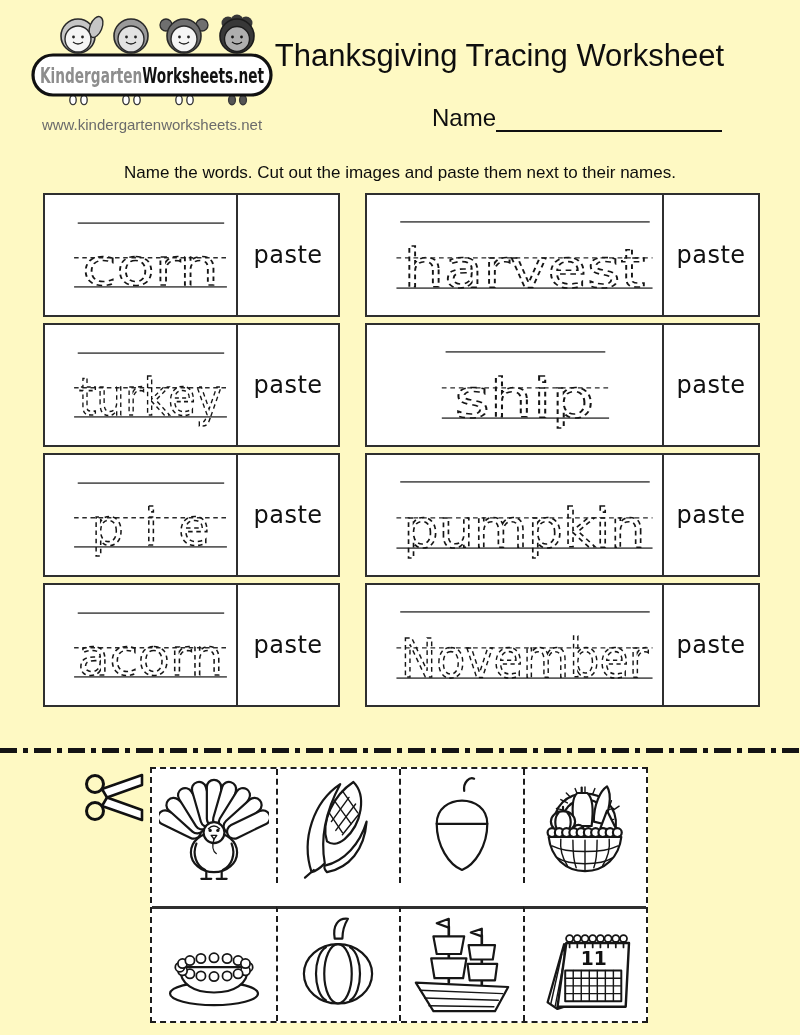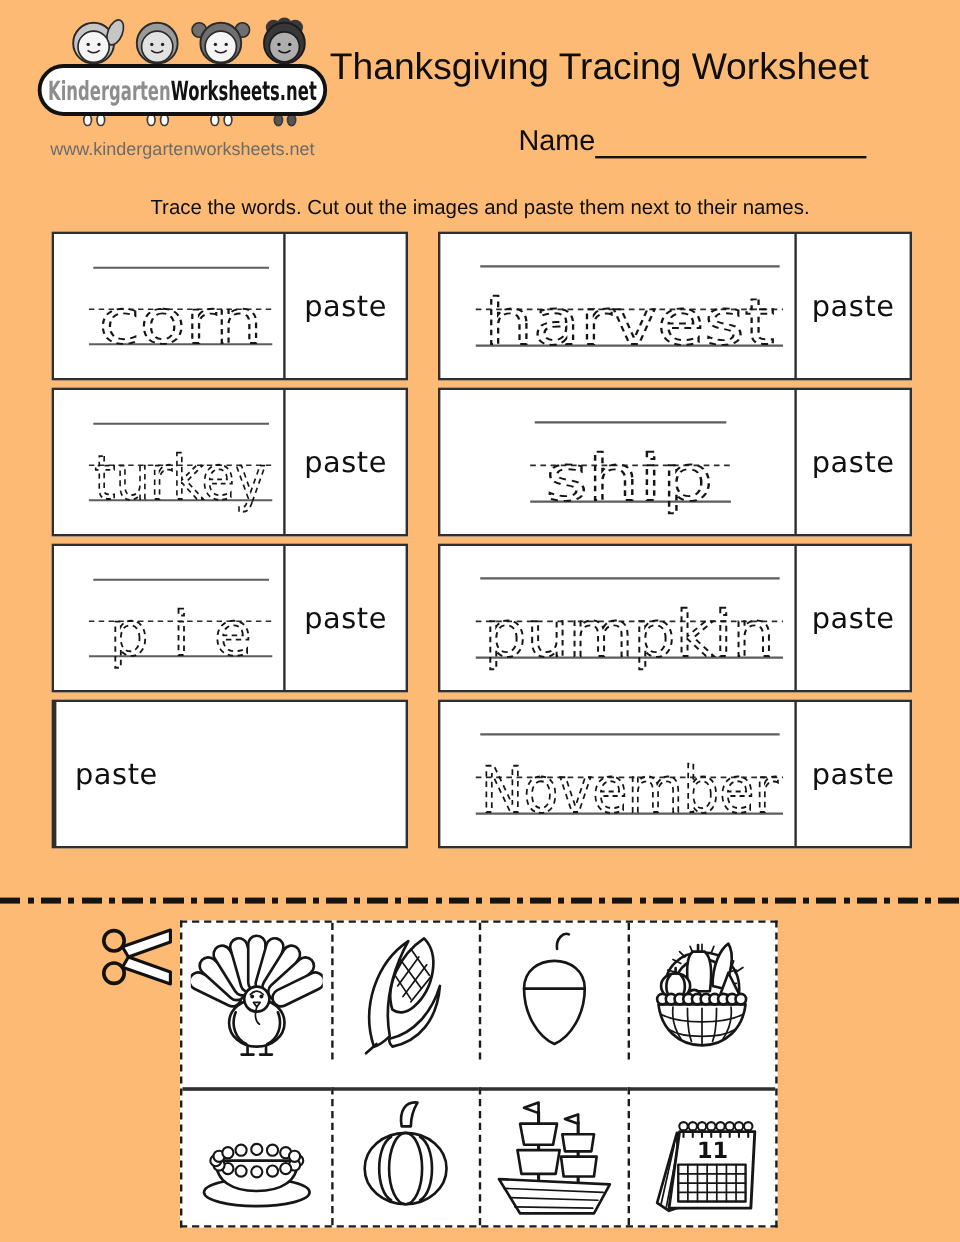--- a/index.html
+++ b/index.html
@@ -1,16 +1,16 @@
 <!DOCTYPE html>
 <html><head>
 <meta charset="utf-8">
 <style>
   html,body{margin:0;padding:0;background:#fff;}
-  #page{position:relative;width:800px;height:1035px;background:#fdba74;
+  #page{position:relative;width:800px;height:1035px;background:#fef9c3;
         font-family:"DejaVu Sans",sans-serif;color:#1a1a1a;overflow:hidden;margin:0 auto;}
 
   
   .logo{position:absolute;left:28px;top:10px;width:248px;height:104px;}
   .site-url{position:absolute;left:24px;top:116px;width:256px;text-align:center;
             font-size:15px;color:#6b6b6b;font-family:"Liberation Sans",sans-serif;}
   .title{position:absolute;left:250px;top:38px;width:474px;text-align:right;
          font-size:31px;font-weight:400;color:#0e0e0e;font-family:"Liberation Sans",sans-serif;}
   .name-row{position:absolute;left:432px;top:100px;font-size:24px;color:#0e0e0e;
             font-family:"Liberation Sans",sans-serif;white-space:nowrap;}
@@ -113,21 +113,21 @@
 
     <rect x="5" y="45" width="238" height="40" rx="20" fill="#fff" stroke="#111" stroke-width="3.2"></rect>
     <text x="124" y="73" text-anchor="middle" font-size="22" font-weight="bold" font-family="DejaVu Sans, sans-serif" textLength="224" lengthAdjust="spacingAndGlyphs"><tspan fill="#8d8d8d">Kindergarten</tspan><tspan fill="#121212">Worksheets.net</tspan></text>
   </svg>
   <div class="site-url">www.kindergartenworksheets.net</div>
 
   <div class="title">Thanksgiving Tracing Worksheet</div>
 
   <div class="name-row"><span>Name</span><span class="name-line"></span></div>
 
-  <div class="instructions">Trace the words. Cut out the images and paste them next to their names.</div>
+  <div class="instructions">Name the words. Cut out the images and paste them next to their names.</div>
 
   <div class="trace-row left" style="top:193px">
     <div class="trace-cell">
       <svg viewBox="0 0 188 120">
         <line class="guide-top" x1="14" y1="25" x2="175" y2="25"></line>
         <line class="guide-mid" x1="10" y1="63" x2="178" y2="63"></line>
         <line class="guide-bot" x1="10" y1="95" x2="178" y2="95"></line>
         <text class="trace-word" x="94" y="93.5" textLength="150" lengthAdjust="spacingAndGlyphs">corn</text>
       </svg>
     </div>
@@ -197,20 +197,28 @@
         <line class="guide-bot" x1="10" y1="95" x2="281" y2="95"></line>
         <text class="trace-word" x="145.5" y="93.5" textLength="256" lengthAdjust="spacingAndGlyphs">pumpkin</text>
       </svg>
     </div>
     <div class="paste-cell">
         <span>paste</span>
       </div>
   </div>
 
   <div class="trace-row left" style="top:583px">
+    <div class="trace-cell">
+      <svg viewBox="0 0 188 120">
+        <line class="guide-top" x1="14" y1="25" x2="175" y2="25"></line>
+        <line class="guide-mid" x1="10" y1="63" x2="178" y2="63"></line>
+        <line class="guide-bot" x1="10" y1="95" x2="178" y2="95"></line>
+        <text class="trace-word" x="94" y="93.5" textLength="160" lengthAdjust="spacingAndGlyphs">acorn</text>
+      </svg>
+    </div>
     <div class="paste-cell">
         <span>paste</span>
       </div>
   </div>
   <div class="trace-row right" style="top:583px">
     <div class="trace-cell">
       <svg viewBox="0 0 291 120">
         <line class="guide-top" x1="14" y1="25" x2="278" y2="25"></line>
         <line class="guide-mid" x1="10" y1="63" x2="281" y2="63"></line>
         <line class="guide-bot" x1="10" y1="95" x2="281" y2="95"></line>

